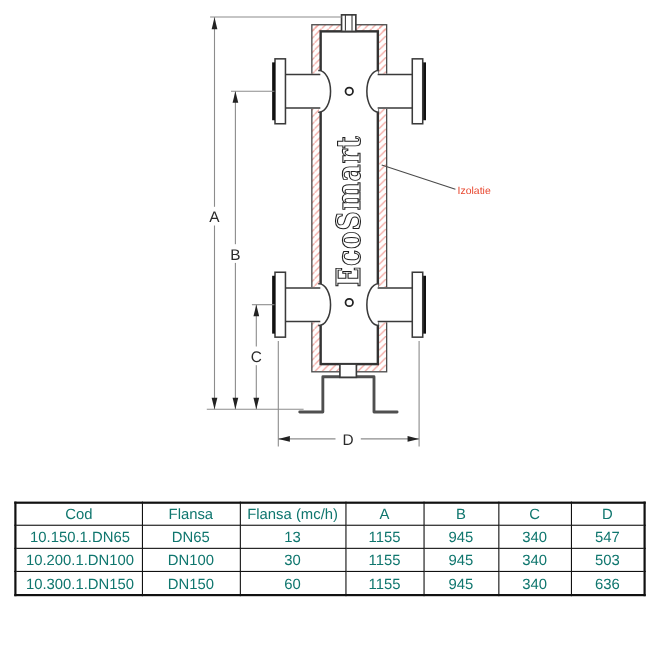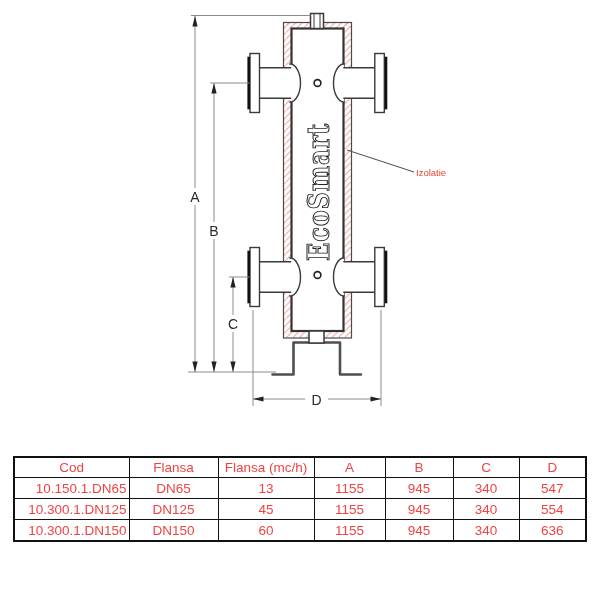--- a/index.html
+++ b/index.html
@@ -8,29 +8,29 @@
     font-family:"Liberation Sans",sans-serif;
   }
   #drawing{position:absolute;left:0;top:0;}
   .dim-label{font-family:"Liberation Sans",sans-serif;font-size:14px;fill:#2a2a2a;}
   .izo-label{font-family:"Liberation Sans",sans-serif;font-size:9.5px;}
   .brand-text{font-family:"DejaVu Serif",serif;font-weight:bold;font-size:30px;
     fill:#ffffff;stroke:#1f1f1f;stroke-width:1px;letter-spacing:1px;}
   #spec-table-wrap{position:absolute;left:13px;top:456px;}
   table.spec{
     border-collapse:collapse;table-layout:fixed;width:572px;
-    font-family:"Liberation Sans",sans-serif;font-size:13.5px;color:#ef4444;
+    font-family:"Liberation Sans",sans-serif;font-size:13.5px;color:#0f766e;
     border:2.2px solid #111;
   }
   table.spec td,table.spec th{
     border:1.5px solid #111;height:20px;padding:0 2px;
     text-align:center;font-weight:normal;overflow:hidden;white-space:nowrap;
   }
   table.spec thead th{height:19px;}
-  table.spec td.col-cod{text-align:right;padding-left:4px;}
+  table.spec td.col-cod{text-align:center;padding-left:4px;}
 </style>
 </head>
 <body>
 
 <svg id="drawing" width="600" height="450" viewBox="0 0 600 450">
   <defs>
     <pattern id="hatch" patternUnits="userSpaceOnUse" width="6.5" height="6.5">
       <path d="M-1,7.5 L7.5,-1" fill="none" stroke-width="1.1" stroke="#f2a29b"></path>
     </pattern>
   </defs>
@@ -158,27 +158,27 @@
       <tr>
         <td class="col-cod">10.150.1.DN65</td>
         <td>DN65</td>
         <td>13</td>
         <td>1155</td>
         <td>945</td>
         <td>340</td>
         <td>547</td>
       </tr>
       <tr>
-        <td class="col-cod">10.300.1.DN125</td>
-        <td>DN125</td>
-        <td>45</td>
+        <td class="col-cod">10.200.1.DN100</td>
+        <td>DN100</td>
+        <td>30</td>
         <td>1155</td>
         <td>945</td>
         <td>340</td>
-        <td>554</td>
+        <td>503</td>
       </tr>
       <tr>
         <td class="col-cod">10.300.1.DN150</td>
         <td>DN150</td>
         <td>60</td>
         <td>1155</td>
         <td>945</td>
         <td>340</td>
         <td>636</td>
       </tr>

